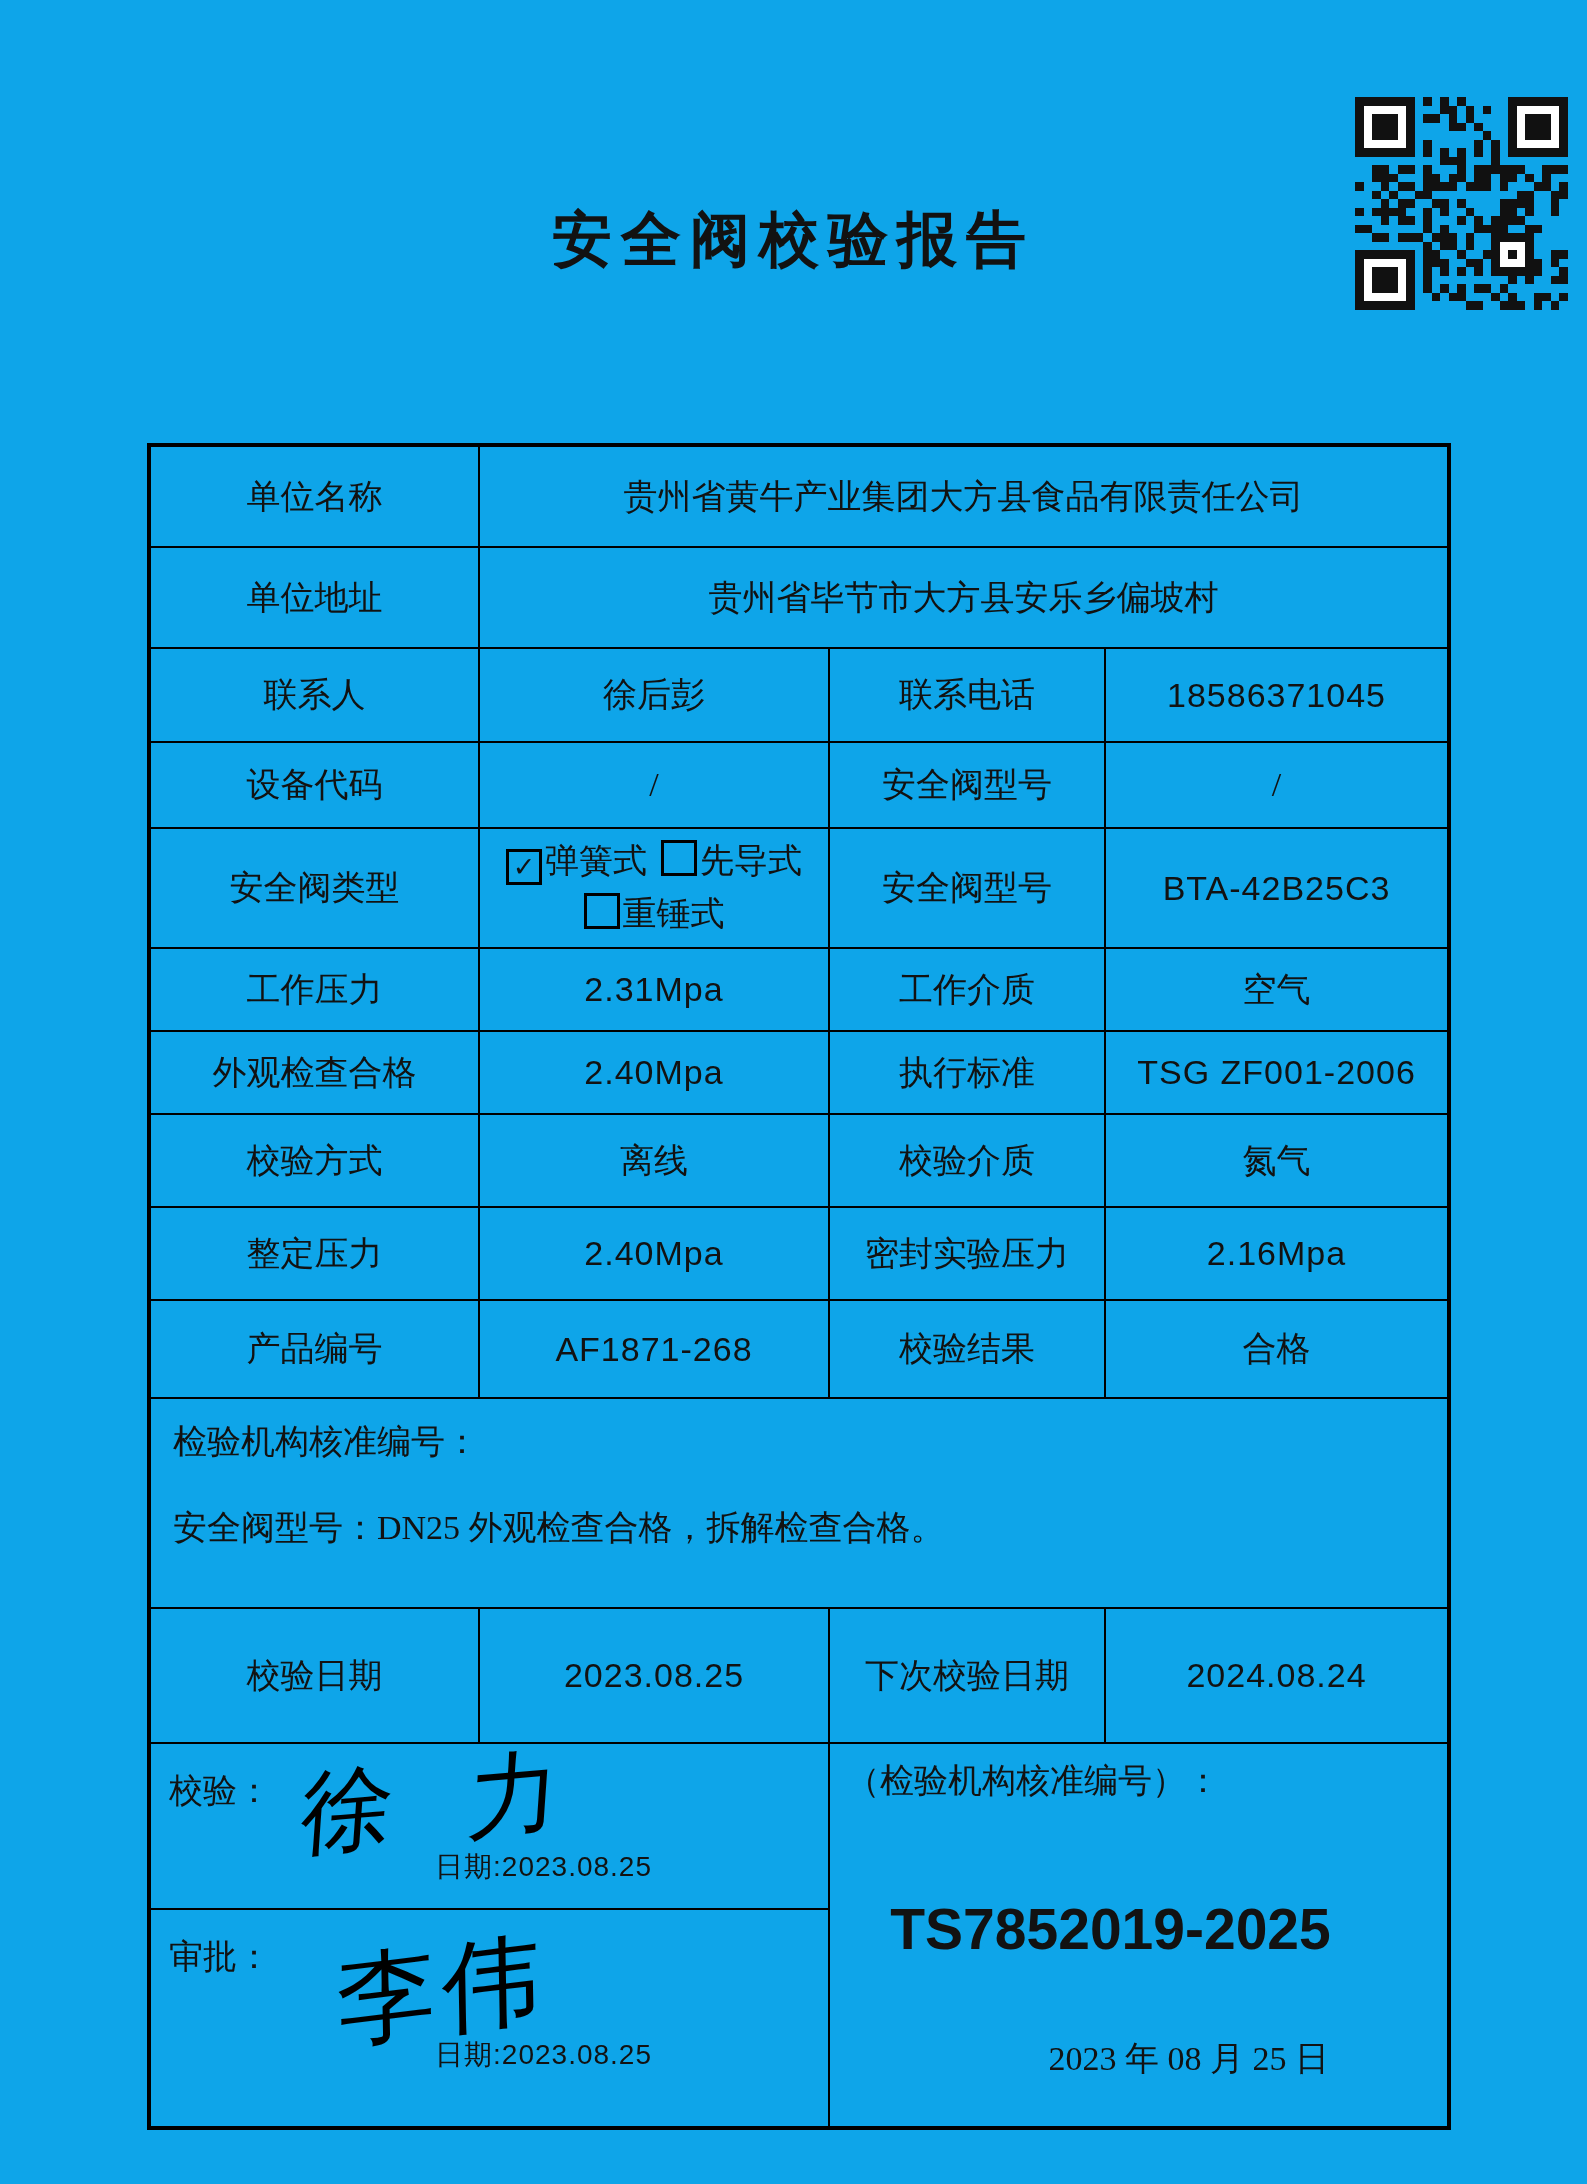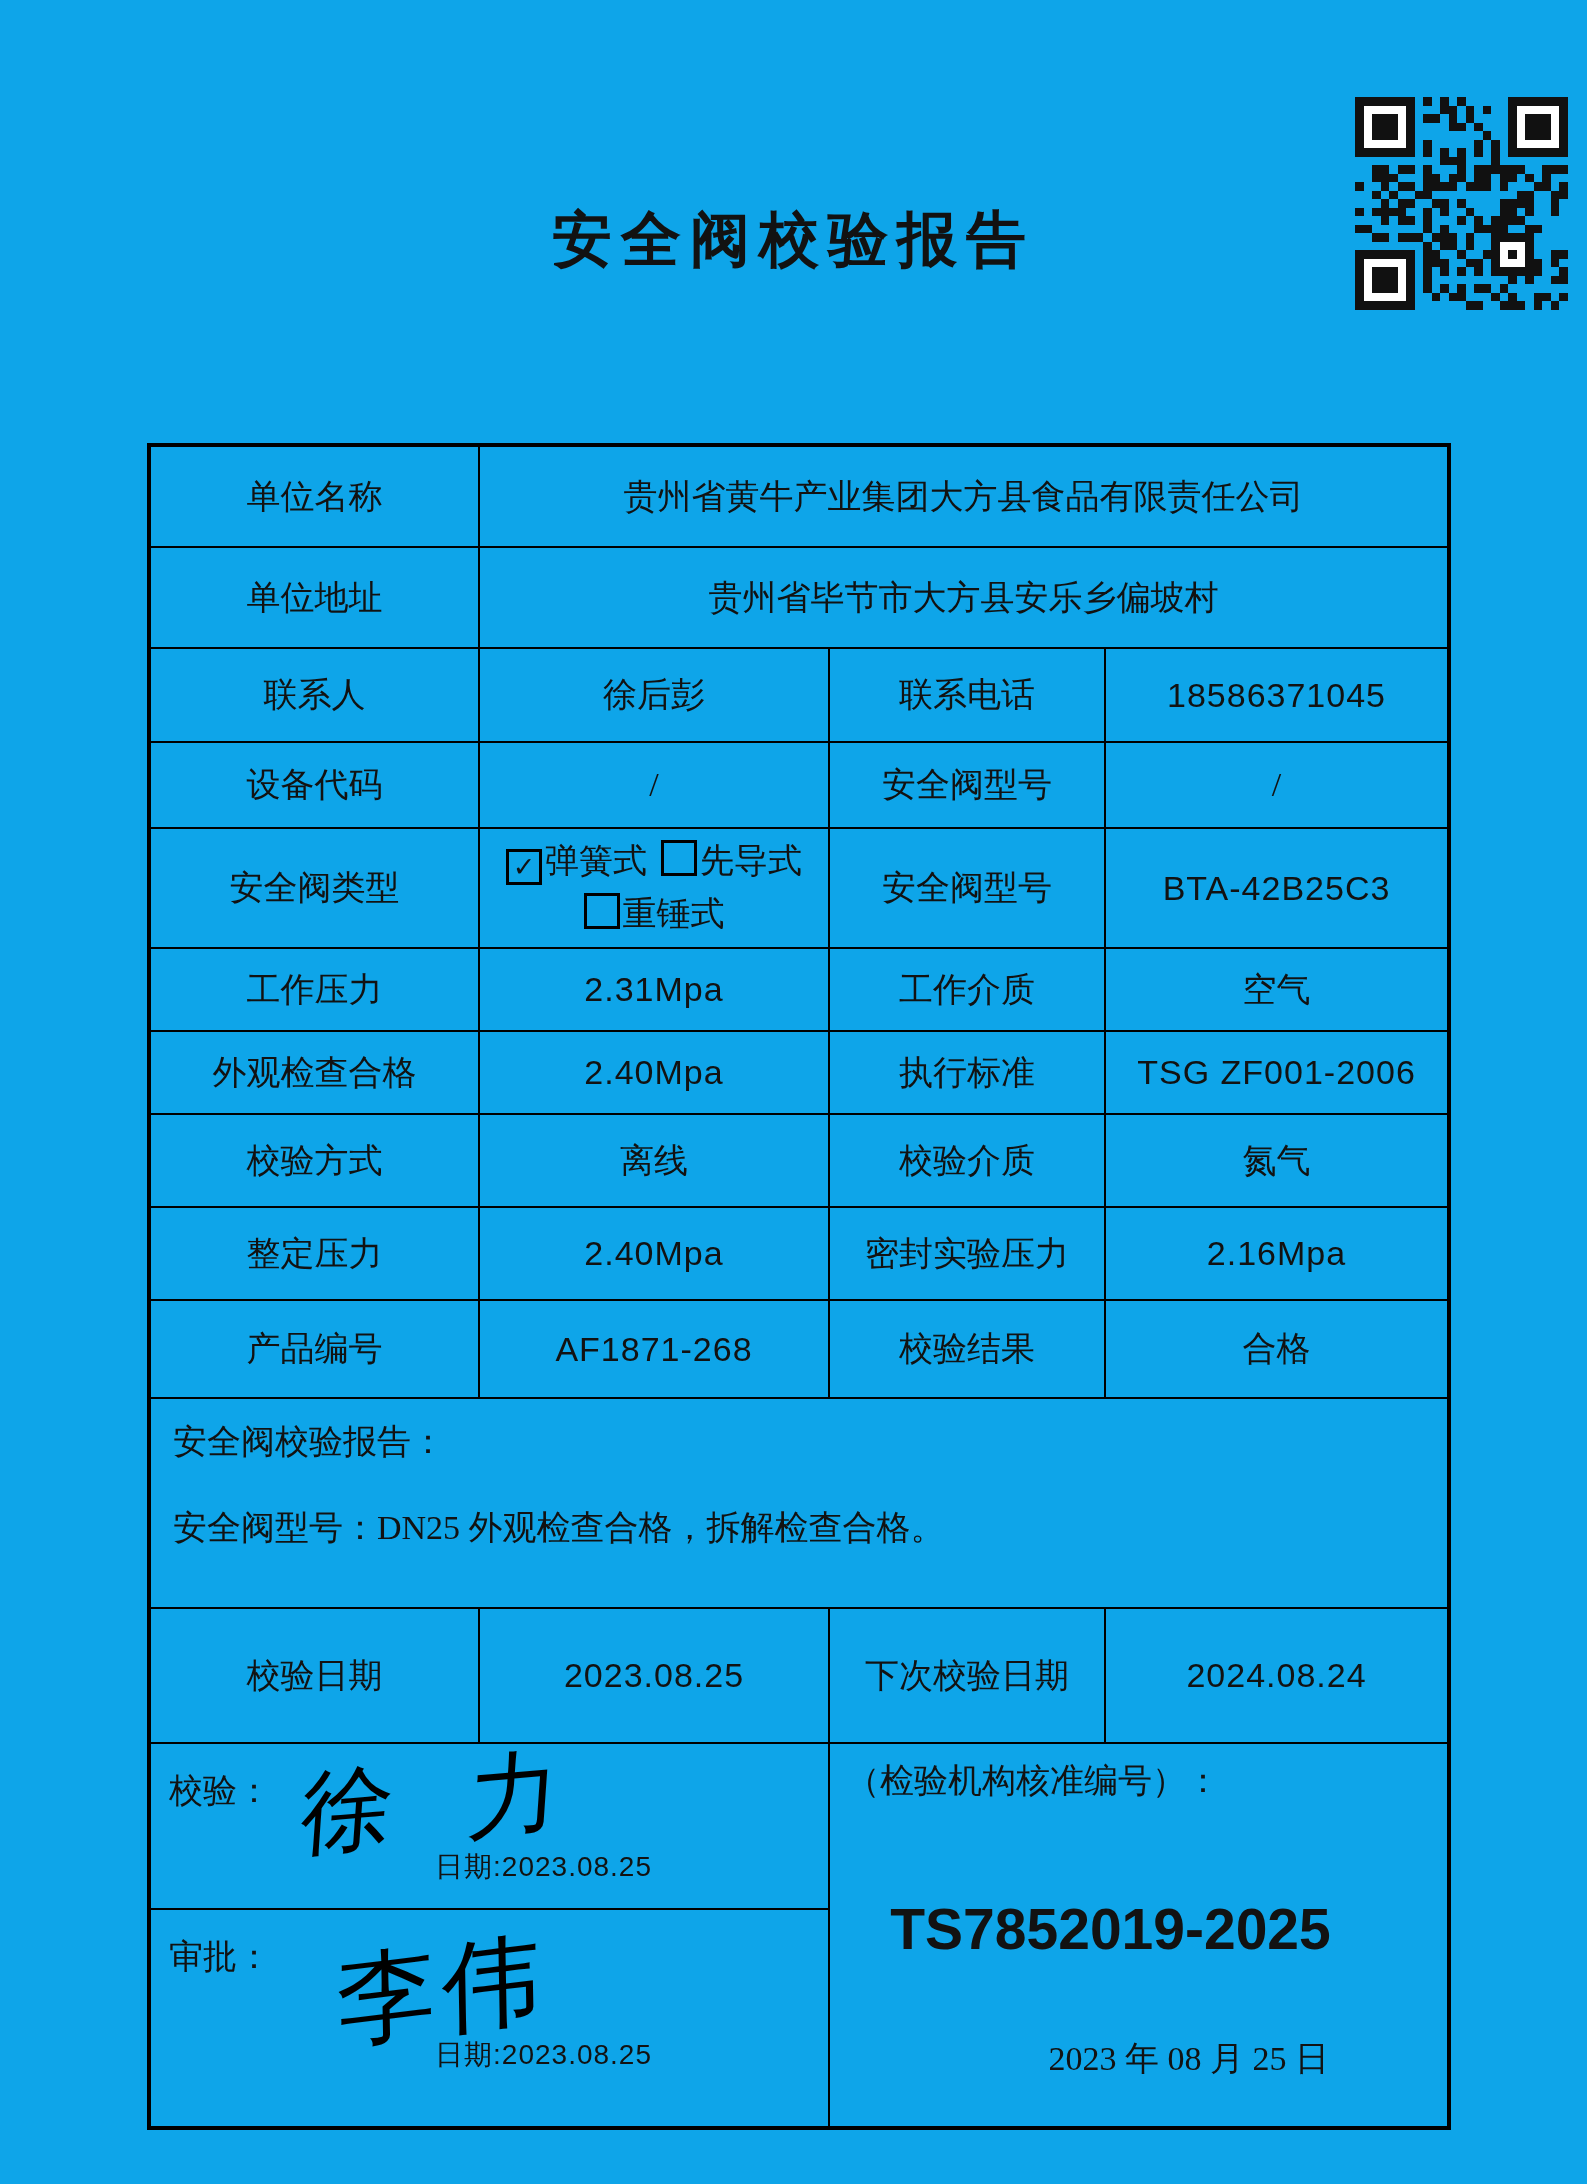--- a/index.html
+++ b/index.html
@@ -424,21 +424,21 @@
 
     <tr class="r10">
       <td>产品编号</td>
       <td class="num">AF1871-268</td>
       <td>校验结果</td>
       <td>合格</td>
     </tr>
 
     <tr class="r11">
       <td colspan="4" class="maint">
-        <div>安全阀校验报告：</div>
+        <div>检验机构核准编号：</div>
         <div class="line2">安全阀型号：DN25 外观检查合格，拆解检查合格。</div>
       </td>
     </tr>
 
     <tr class="r12">
       <td>校验日期</td>
       <td class="num">2023.08.25</td>
       <td>下次校验日期</td>
       <td class="num">2024.08.24</td>
     </tr>

